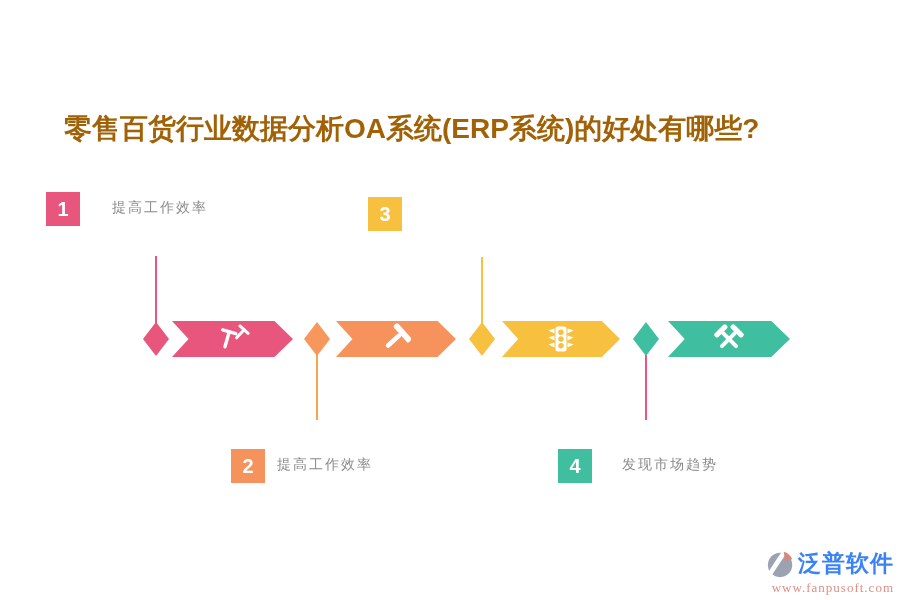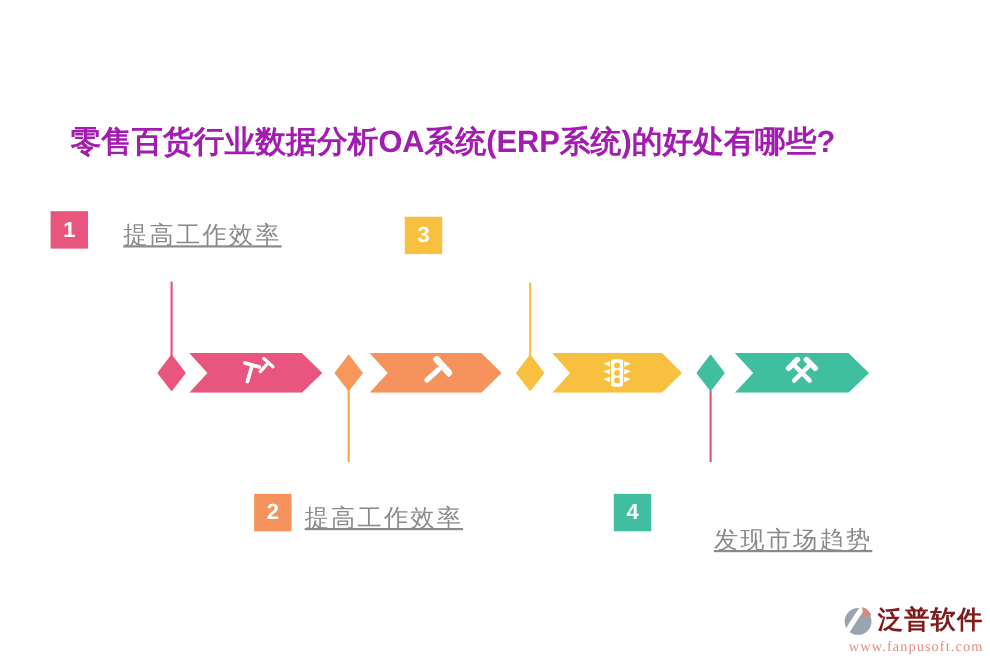--- a/index.html
+++ b/index.html
@@ -3,39 +3,39 @@
 <meta charset="utf-8">
 <style>
   * { margin:0; padding:0; box-sizing:border-box; }
   body { background:#ffffff; }
   .stage {
     position:relative; width:900px; height:600px; background:#ffffff;
     overflow:hidden; font-family:"Liberation Sans", sans-serif;
   }
   .title {
     position:absolute; left:64px; top:110px; width:780px;
-    font-size:28px; font-weight:bold; color:#a21caf; letter-spacing:0px;
+    font-size:28px; font-weight:bold; color:#a16207; letter-spacing:0px;
   }
   
   .badge {
     position:absolute; width:34px; height:34px; color:#fff;
     font-size:20px; font-weight:bold; display:flex; align-items:center; justify-content:center;
   }
   .b1 { left:46px;  top:192px; background:#E8557D; }
   .b2 { left:231px; top:449px; background:#F6935C; }
   .b3 { left:368px; top:197px; background:#F8C03F; }
   .b4 { left:558px; top:449px; background:#3FBF9F; }
   
   .lbl {
-    position:absolute; font-size:22px; color:#8a8a8a; letter-spacing:2px; white-space:nowrap;text-decoration:underline;
+    position:absolute; font-size:14px; color:#8a8a8a; letter-spacing:2px; white-space:nowrap;
   }
   .lbl1 { left:112px; top:199px; }
   .lbl2 { left:277px; top:456px; }
   .lbl3 { left:434px; top:204px; }
-  .lbl4 { left:649px; top:456px;margin-top:20px; }
+  .lbl4 { left:622px; top:456px; }
   
   .vline { position:absolute; width:2px; }
   .vl1 { left:155px; top:256px; height:68px; background:#E8557D; }
   .vl3 { left:481px; top:257px; height:67px; background:#F8C03F; }
   .vl2 { left:316px; top:355px; height:65px; background:#F7A64B; }
   .vl4 { left:645px; top:355px; height:65px; background:#E8557D; }
   
   .diamond { position:absolute; width:26px; height:34px; top:322px; }
   .d1 { left:143px; } .d1 polygon { fill:#E8557D; }
   .d2 { left:304px; } .d2 polygon { fill:#F7975C; }
@@ -47,21 +47,21 @@
   .a1 { left:172px; width:121px; } .a1 .banner polygon { fill:#E8557D; }
   .a2 { left:336px; width:120px; } .a2 .banner polygon { fill:#F6935C; }
   .a3 { left:502px; width:118px; } .a3 .banner polygon { fill:#F8C03F; }
   .a4 { left:668px; width:122px; } .a4 .banner polygon { fill:#3FBF9F; }
   .glyph { position:relative; z-index:2; }
   .glyph * { fill:#ffffff; }
   .a3 .glyph .hole { fill:#F8C03F; }
   
   .watermark { position:absolute; right:6px; bottom:4px; text-align:right; }
   .wm-row { display:flex; align-items:center; justify-content:flex-end; gap:2px; }
-  .wm-brand { font-size:23px; font-weight:bold; color:#7f1d1d; letter-spacing:1px; }
+  .wm-brand { font-size:23px; font-weight:bold; color:#3b82f6; letter-spacing:1px; }
   .wm-url { font-family:Liberation Serif, serif; font-size:13px; color:#DE8F86; letter-spacing:1px; margin-top:1px; }
 </style>
 </head>
 <body>
 
 <div class="stage">
 
   <div class="title">零售百货行业数据分析OA系统(ERP系统)的好处有哪些?</div>
 
   <div class="badge b1">1</div>

